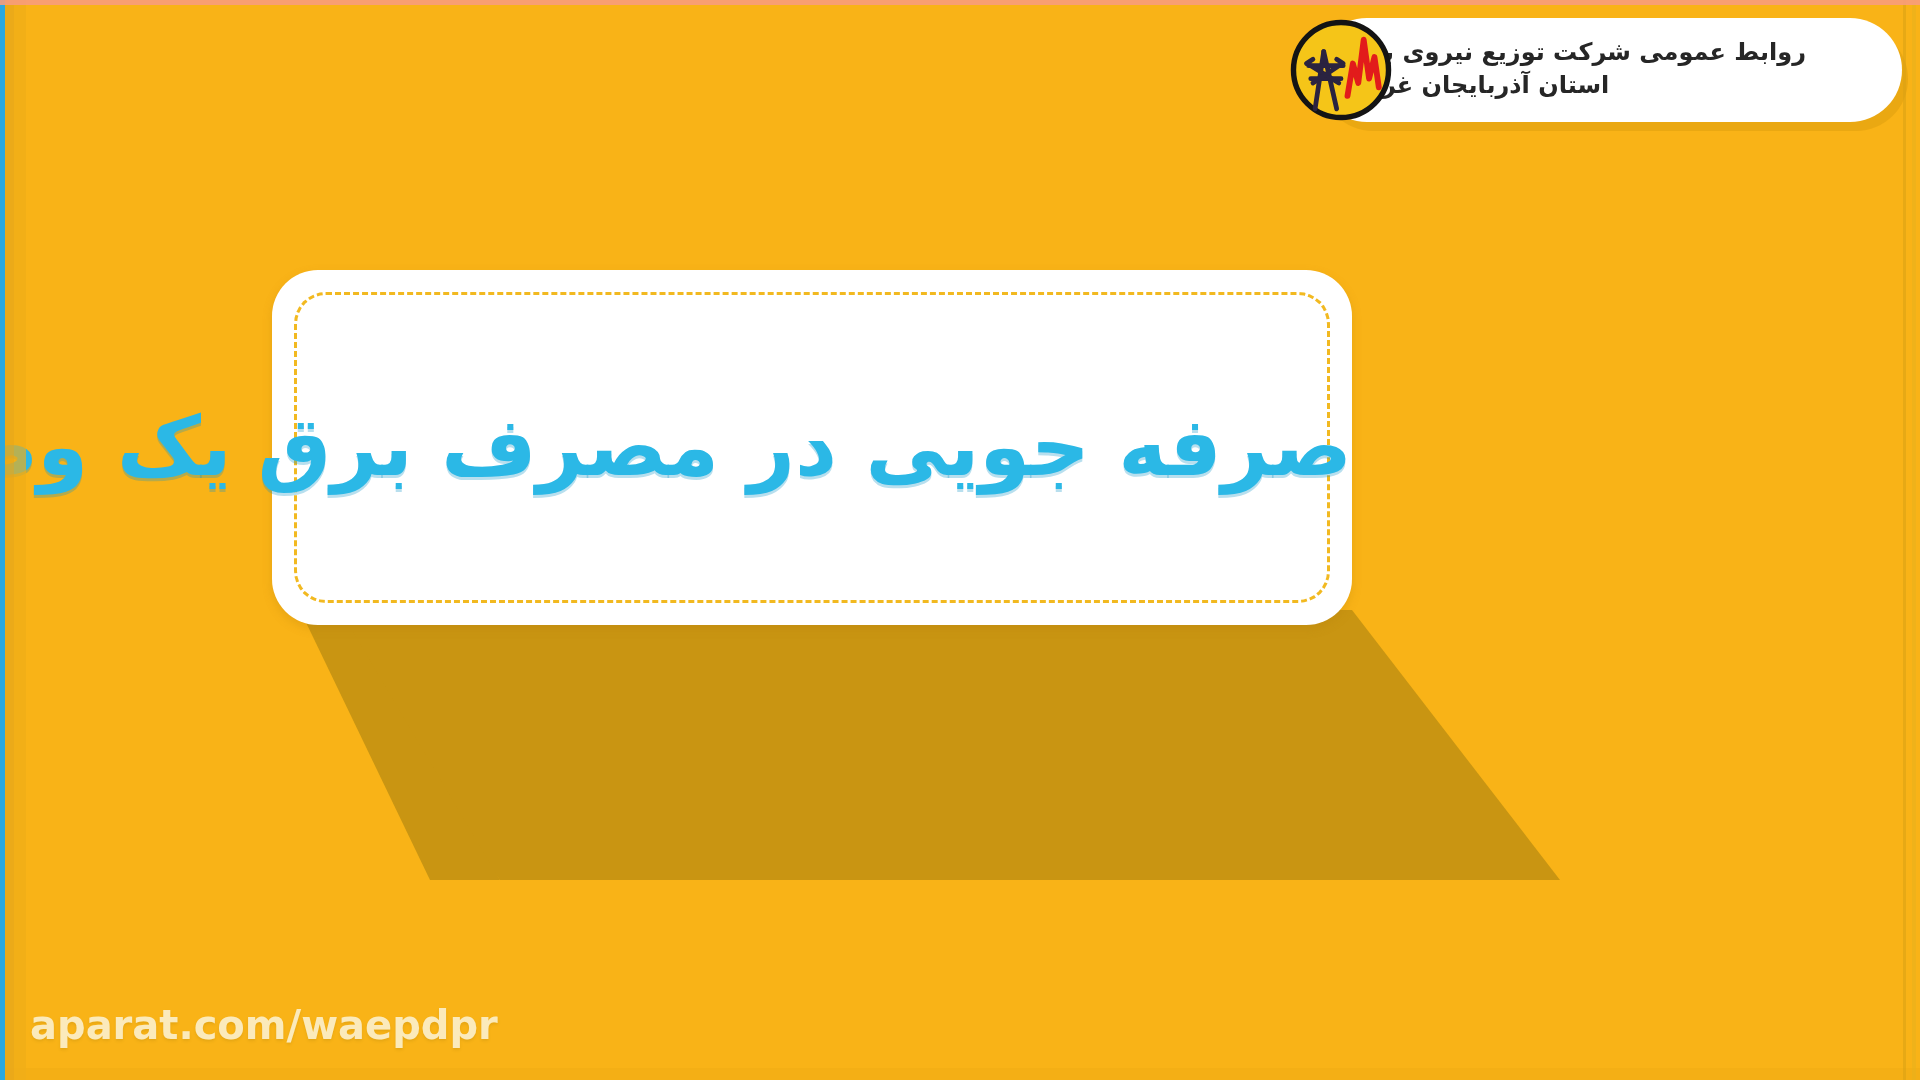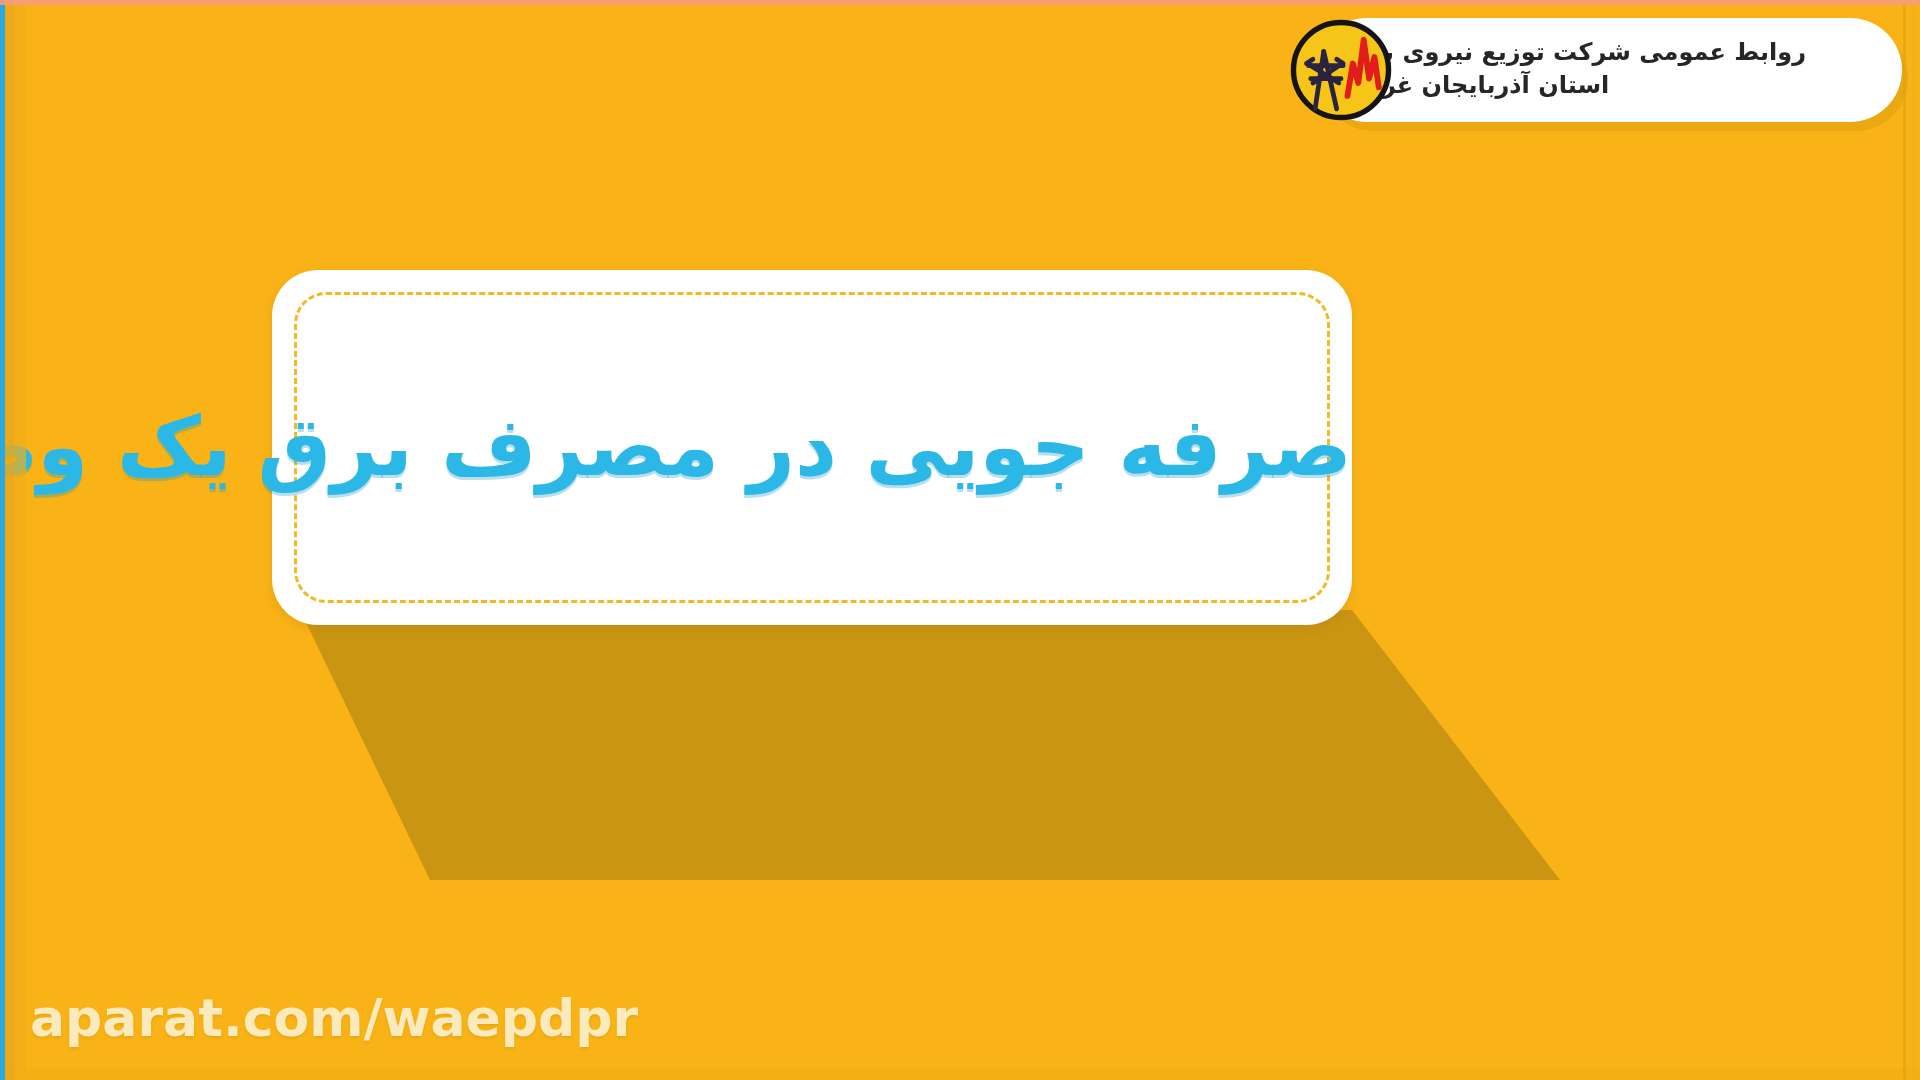--- a/index.html
+++ b/index.html
@@ -174,21 +174,21 @@
     letter-spacing: -1px;
   }
 
   
   .watermark {
     position: absolute;
     left: 30px;
     bottom: 32px;
     font-family: "DejaVu Sans", "Liberation Sans", sans-serif;
     font-weight: 700;
-    font-size: 52px;
+    font-size: 40px;
     color: #FCEFC9;
     opacity: .92;
     direction: ltr;
     letter-spacing: 0px;
     text-shadow: 0 2px 3px rgba(190,140,15,0.35);
     z-index: 50;
     margin-top: 15px;
   }
 </style>
 </head>

